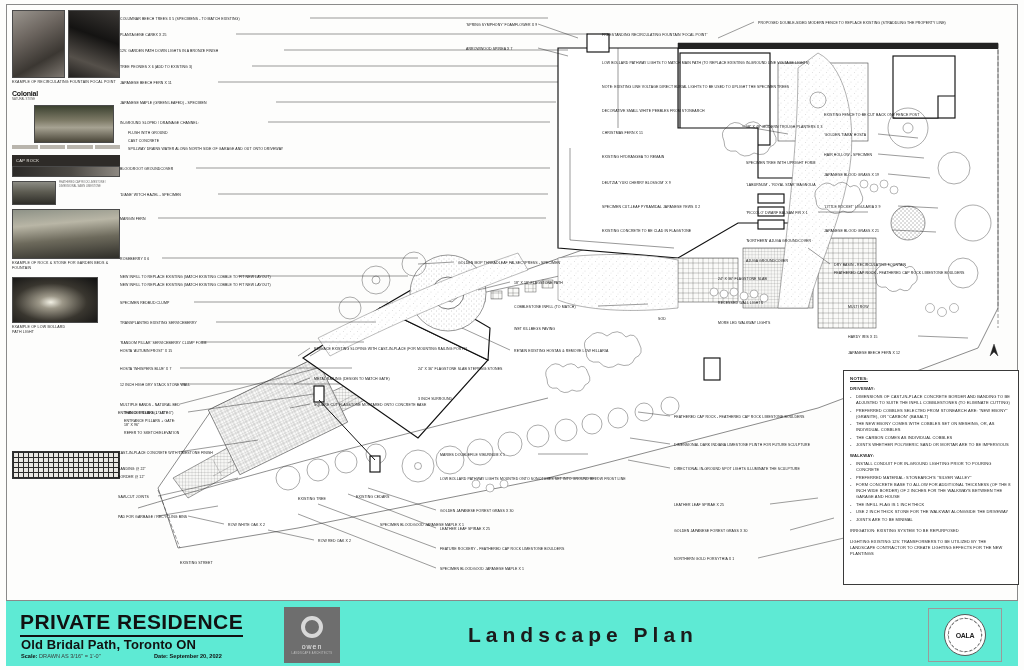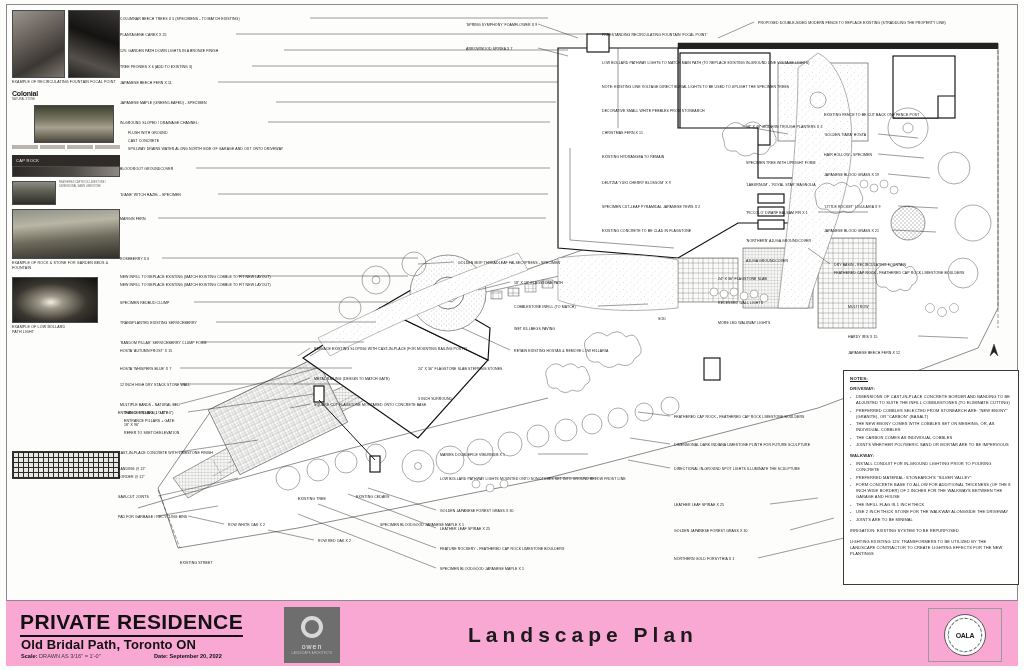--- a/index.html
+++ b/index.html
@@ -34,21 +34,21 @@
 
   
   #notes{position:absolute;left:843px;top:370px;width:176px;height:215px;border:1px solid #3a3a3a;background:#ffffff;box-sizing:border-box;padding:5px 6px;}
   .n-title{font-size:4.3px;font-weight:bold;text-decoration:underline;letter-spacing:.3px;margin-bottom:4px;}
   .n-head{font-size:4.1px;font-weight:bold;letter-spacing:.3px;margin:5px 0 3px 0;}
   .n-li{font-size:4px;line-height:1.5;letter-spacing:.12px;padding-left:6px;position:relative;margin-bottom:1.5px;}
   .n-li:before{content:"-";position:absolute;left:0;top:0;}
   .n-p{font-size:4px;line-height:1.5;letter-spacing:.12px;margin:5px 0 0 0;}
 
   
-  #titleblock{position:absolute;left:6px;bottom:4px;width:1012px;height:66px;border-top:1px solid #8a8a8a;background:#f9a8d4;box-sizing:border-box;}
+  #titleblock{position:absolute;left:6px;bottom:4px;width:1012px;height:66px;border-top:1px solid #8a8a8a;background:#5eead4;box-sizing:border-box;}
   .tb-inner{position:relative;height:100%;}
   .tb-name{position:absolute;left:14px;top:9px;font-size:21px;font-weight:bold;letter-spacing:.4px;color:#111;border-bottom:2px solid #111;padding-bottom:1px;}
   .tb-addr{position:absolute;left:15px;top:36px;font-size:13px;font-weight:bold;color:#111;letter-spacing:.1px;}
   .tb-scale{position:absolute;left:15px;top:52px;font-size:5.6px;font-weight:bold;color:#111;}
   .tb-scale span.thin{font-weight:normal;color:#3a3a3a;}
   .tb-date{position:absolute;left:148px;top:52px;font-size:5.6px;font-weight:bold;color:#111;}
   .tb-logo{position:absolute;left:278px;top:6px;width:56px;height:56px;background:#6e6e6e;display:flex;flex-direction:column;align-items:center;justify-content:center;}
   .logo-ring{width:22px;height:22px;border-radius:50%;border:4px solid #d8d8d8;box-sizing:border-box;}
   .logo-word{font-size:7px;letter-spacing:1px;color:#ececec;margin-top:5px;}
   .logo-sub{font-size:2.6px;letter-spacing:.4px;color:#c4c4c4;margin-top:2px;}

